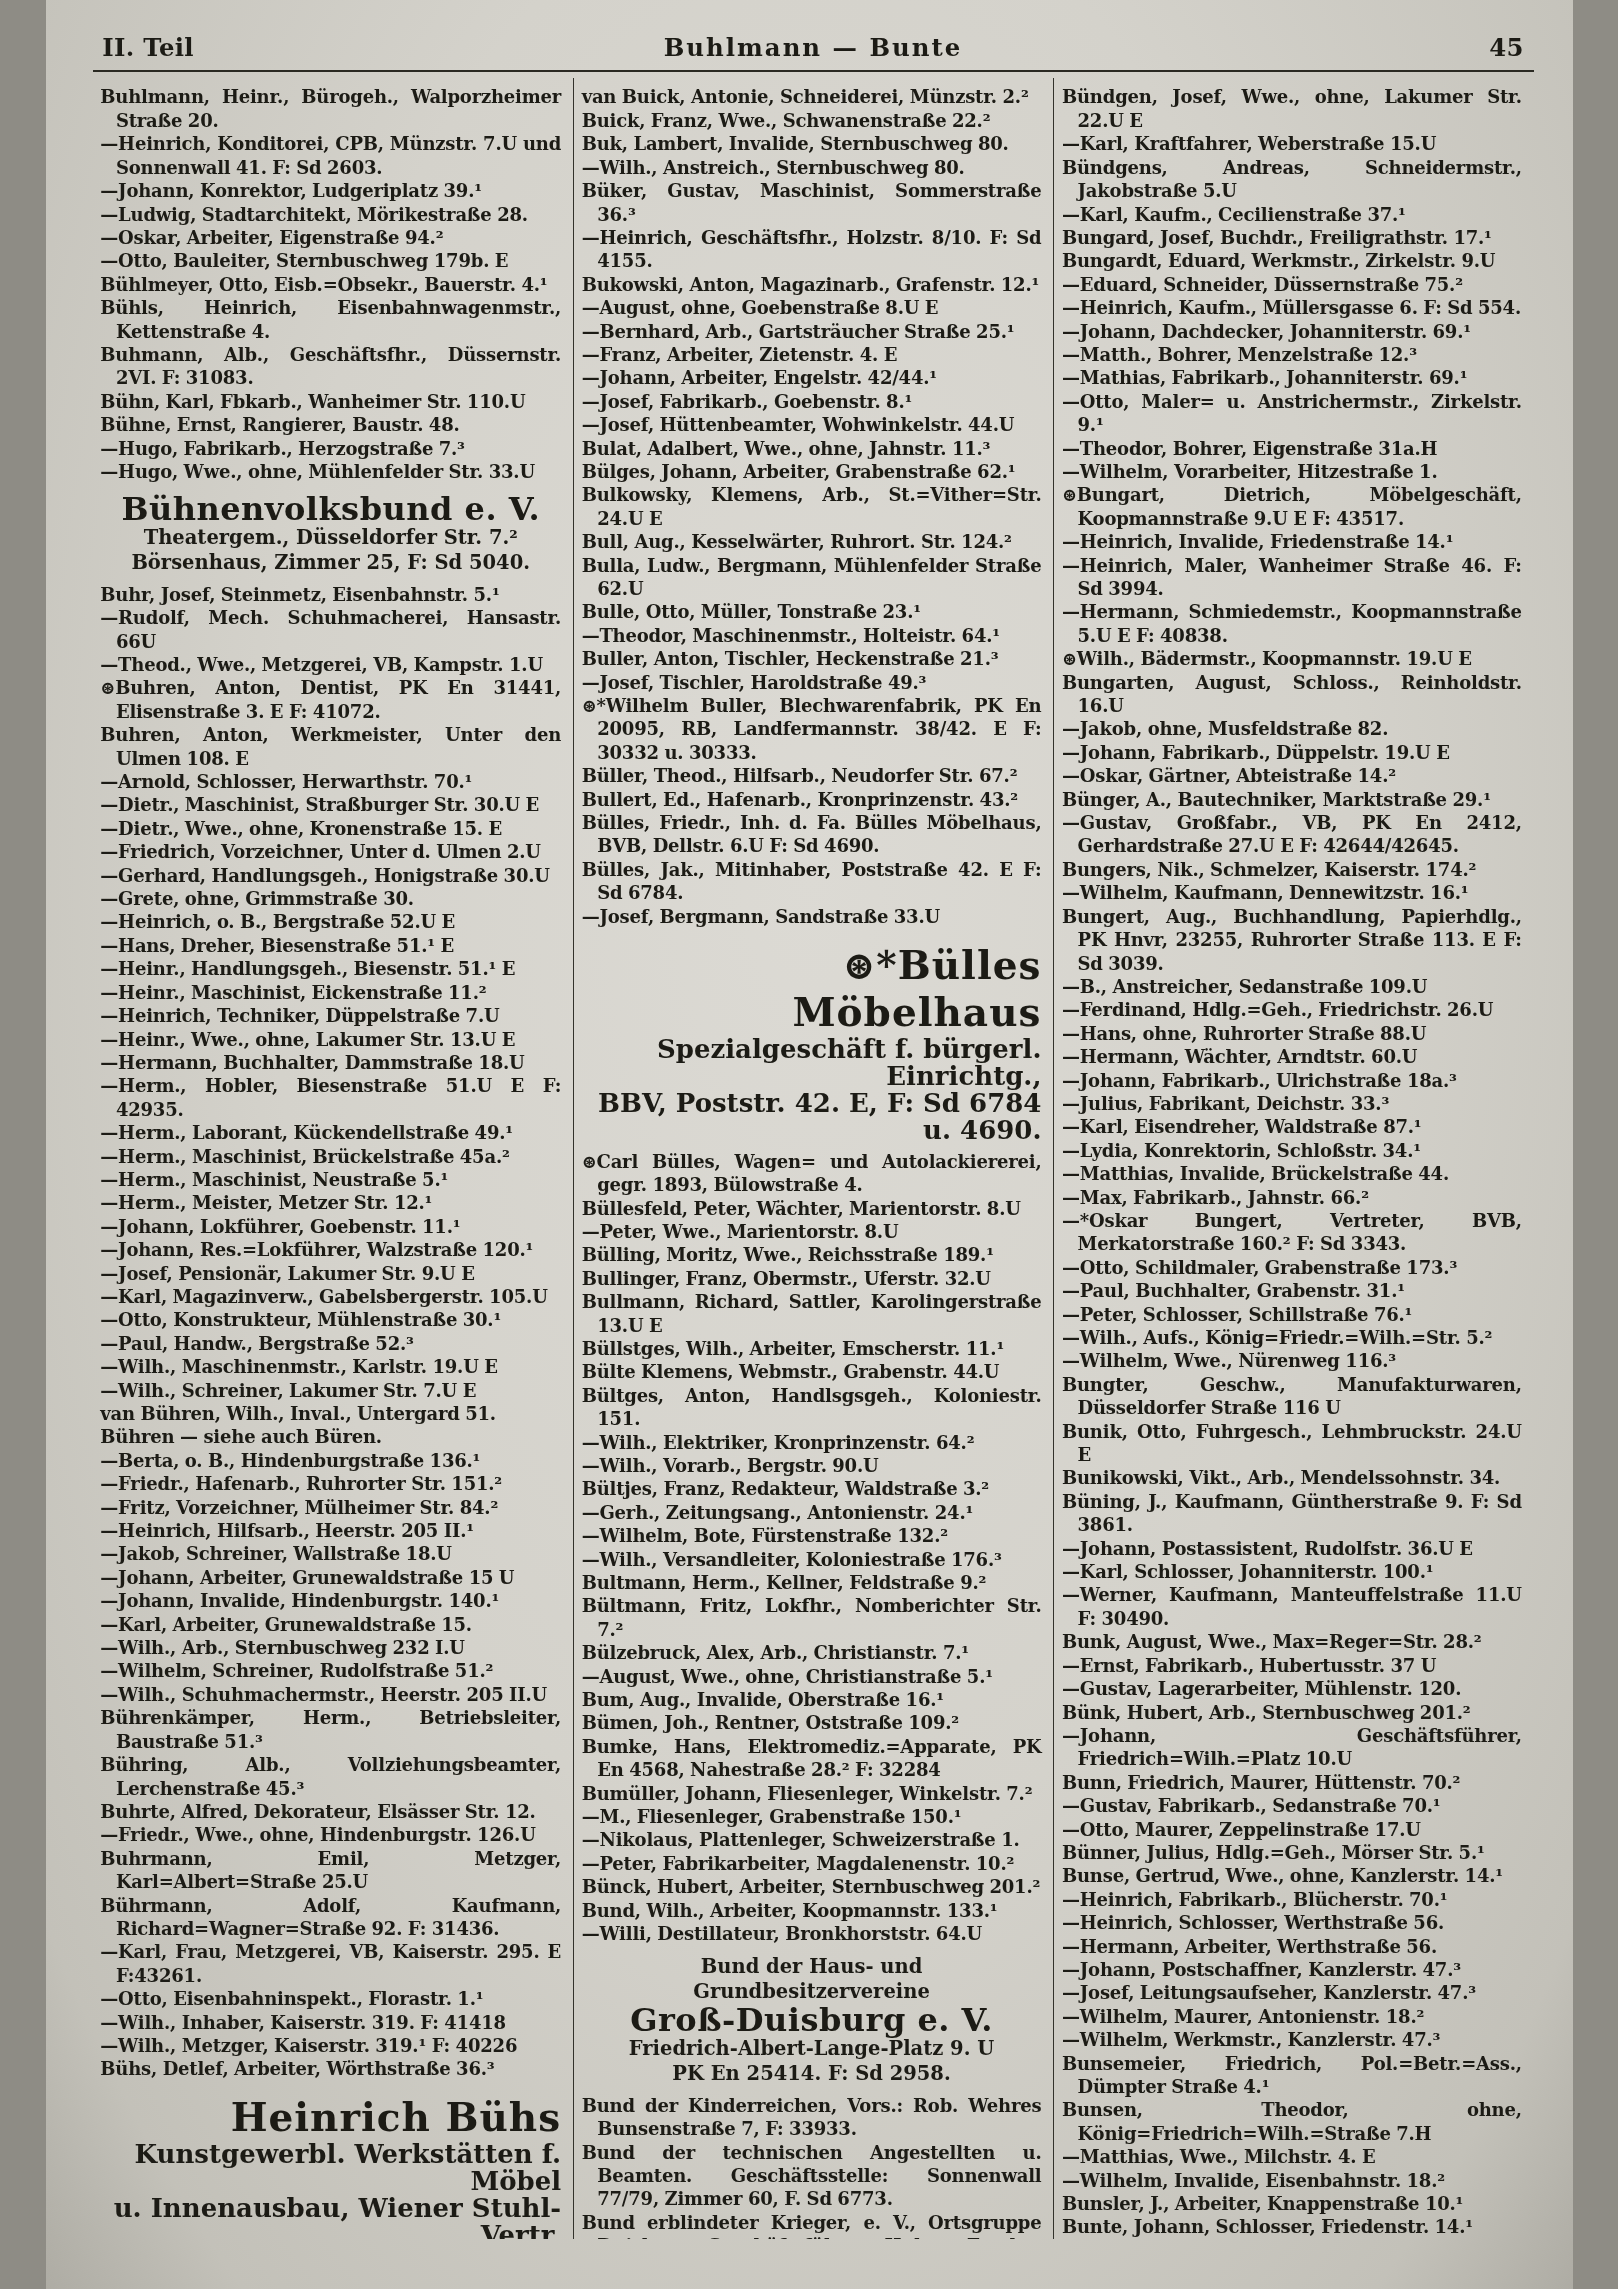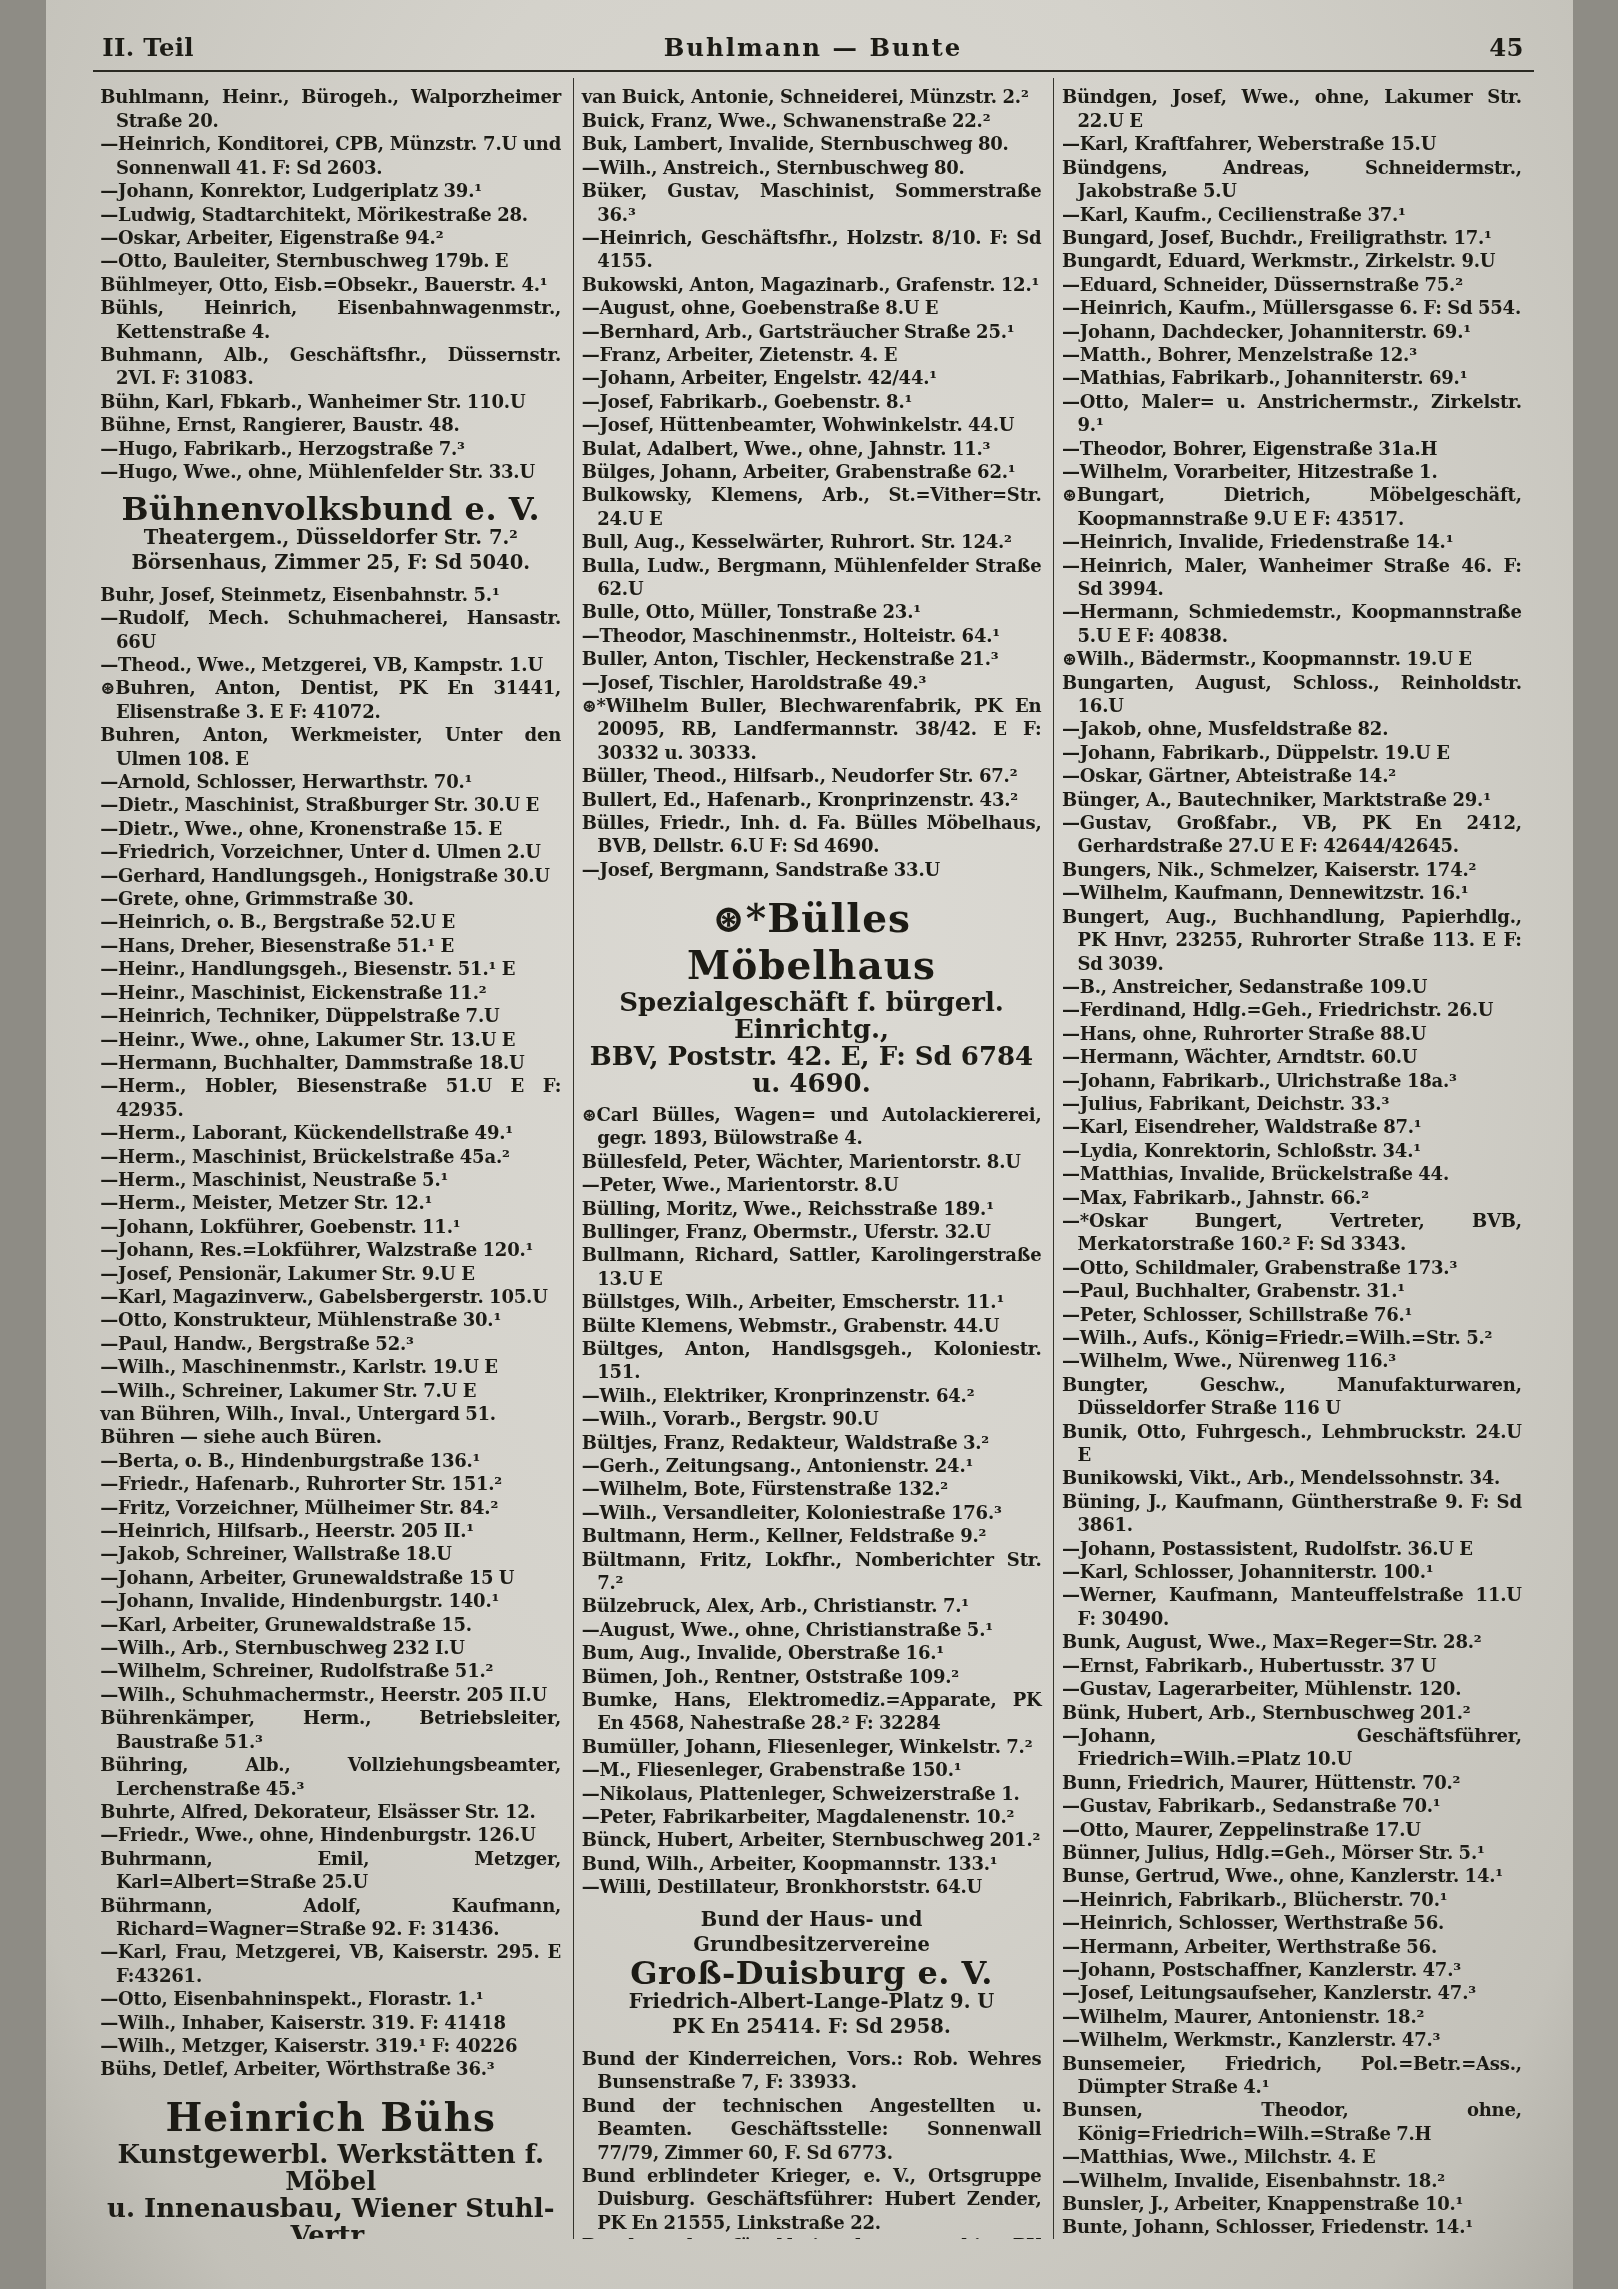--- a/index.html
+++ b/index.html
@@ -35,21 +35,21 @@
   .entry {
     margin:0;
     font-size:18px; line-height:23.4px;
     font-weight:700;
     text-align:justify;
     padding-left:15.6px; text-indent:-15.6px;
     letter-spacing:-0.2px;
     word-spacing:-0.5px;
   }
   .heading, .ad { text-align:center; font-weight:700; margin:9.8px 0 7.8px 0; }
-  .ad { margin:13.7px 0 5.9px 0; }
+  .ad { margin:13.7px 0 5.9px 0;text-align:right; }
   .h-lg  { font-size:32px; line-height:33px; letter-spacing:0.5px; }
   .h-md  { font-size:19.5px; line-height:24.4px; }
   .ad-xl { font-size:39px; line-height:47px; letter-spacing:1px; }
   .ad-md { font-size:26px; line-height:27px; }
   .ad-sm { font-size:16px; line-height:21.5px; margin-top:3.9px; }
 </style>
 </head>
 <body>
 
 <div class="page">
@@ -160,20 +160,21 @@
         <p class="entry">Bull, Aug., Kesselwärter, Ruhrort. Str. 124.²</p>
         <p class="entry">Bulla, Ludw., Bergmann, Mühlenfelder Straße 62.U</p>
         <p class="entry">Bulle, Otto, Müller, Tonstraße 23.¹</p>
         <p class="entry">—Theodor, Maschinenmstr., Holteistr. 64.¹</p>
         <p class="entry">Buller, Anton, Tischler, Heckenstraße 21.³</p>
         <p class="entry">—Josef, Tischler, Haroldstraße 49.³</p>
         <p class="entry">⊛*Wilhelm Buller, Blechwarenfabrik, PK En 20095, RB, Landfermannstr. 38/42. E F: 30332 u. 30333.</p>
         <p class="entry">Büller, Theod., Hilfsarb., Neudorfer Str. 67.²</p>
         <p class="entry">Bullert, Ed., Hafenarb., Kronprinzenstr. 43.²</p>
         <p class="entry">Bülles, Friedr., Inh. d. Fa. Bülles Möbelhaus, BVB, Dellstr. 6.U F: Sd 4690.</p>
+        <p class="entry">Bülles, Jak., Mitinhaber, Poststraße 42. E F: Sd 6784.</p>
         <p class="entry">—Josef, Bergmann, Sandstraße 33.U</p>
         <div class="ad">
           <div class="line ad-xl">⊛*Bülles Möbelhaus</div>
           <div class="line ad-md">Spezialgeschäft f. bürgerl. Einrichtg.,</div>
           <div class="line ad-md">BBV, Poststr. 42. E, F: Sd 6784 u. 4690.</div>
         </div>
         <p class="entry">⊛Carl Bülles, Wagen= und Autolackiererei, gegr. 1893, Bülowstraße 4.</p>
         <p class="entry">Büllesfeld, Peter, Wächter, Marientorstr. 8.U</p>
         <p class="entry">—Peter, Wwe., Marientorstr. 8.U</p>
         <p class="entry">Bülling, Moritz, Wwe., Reichsstraße 189.¹</p>

